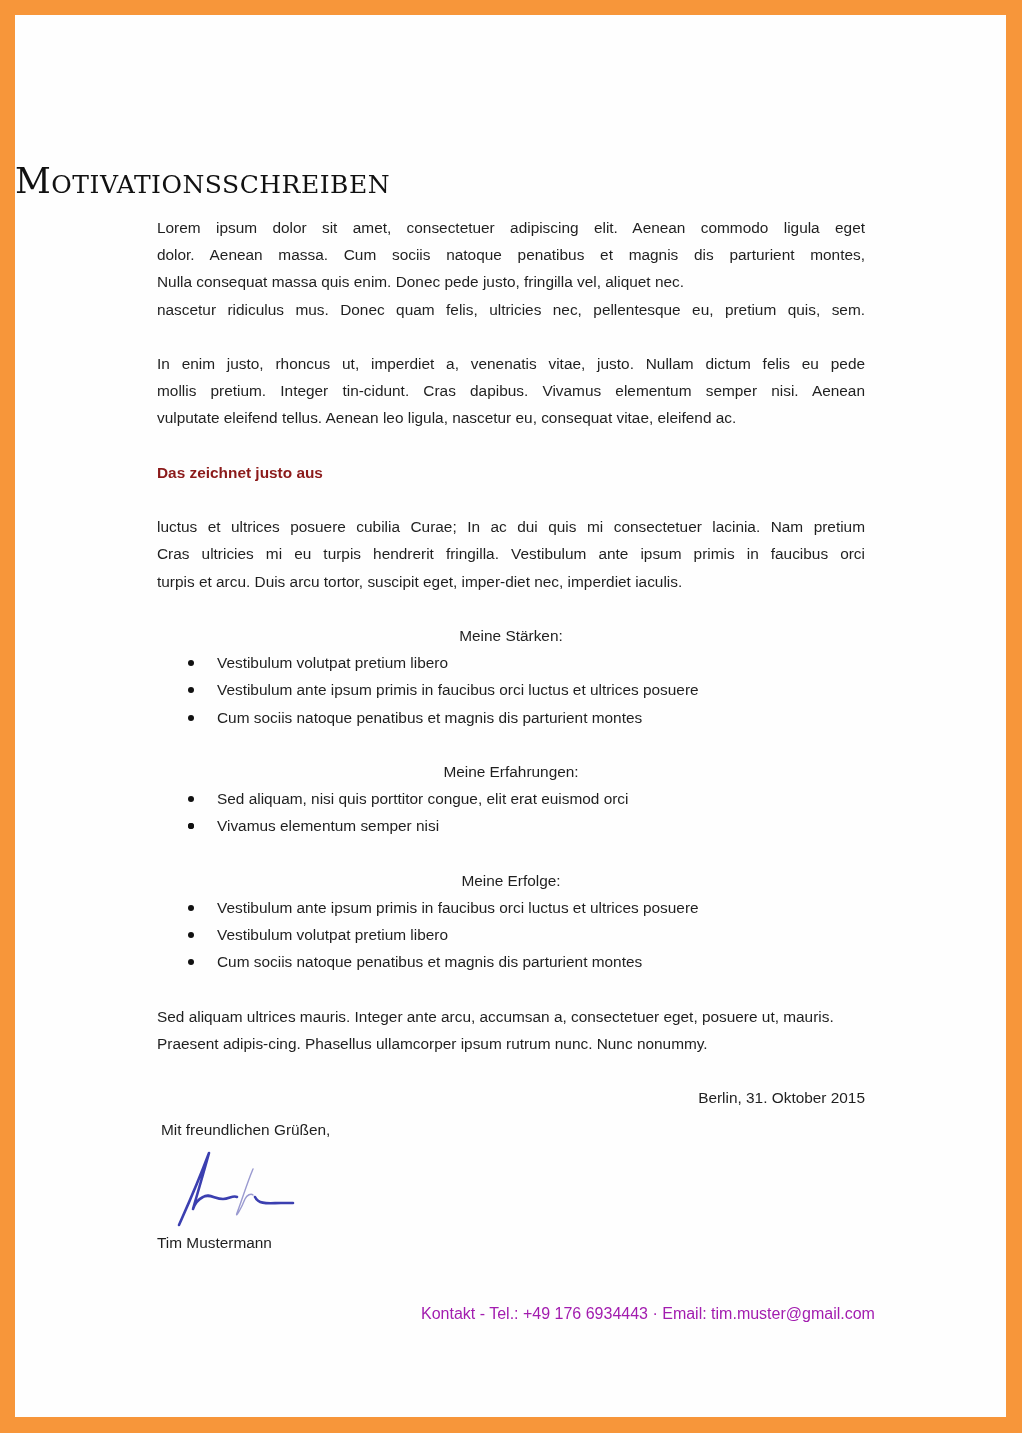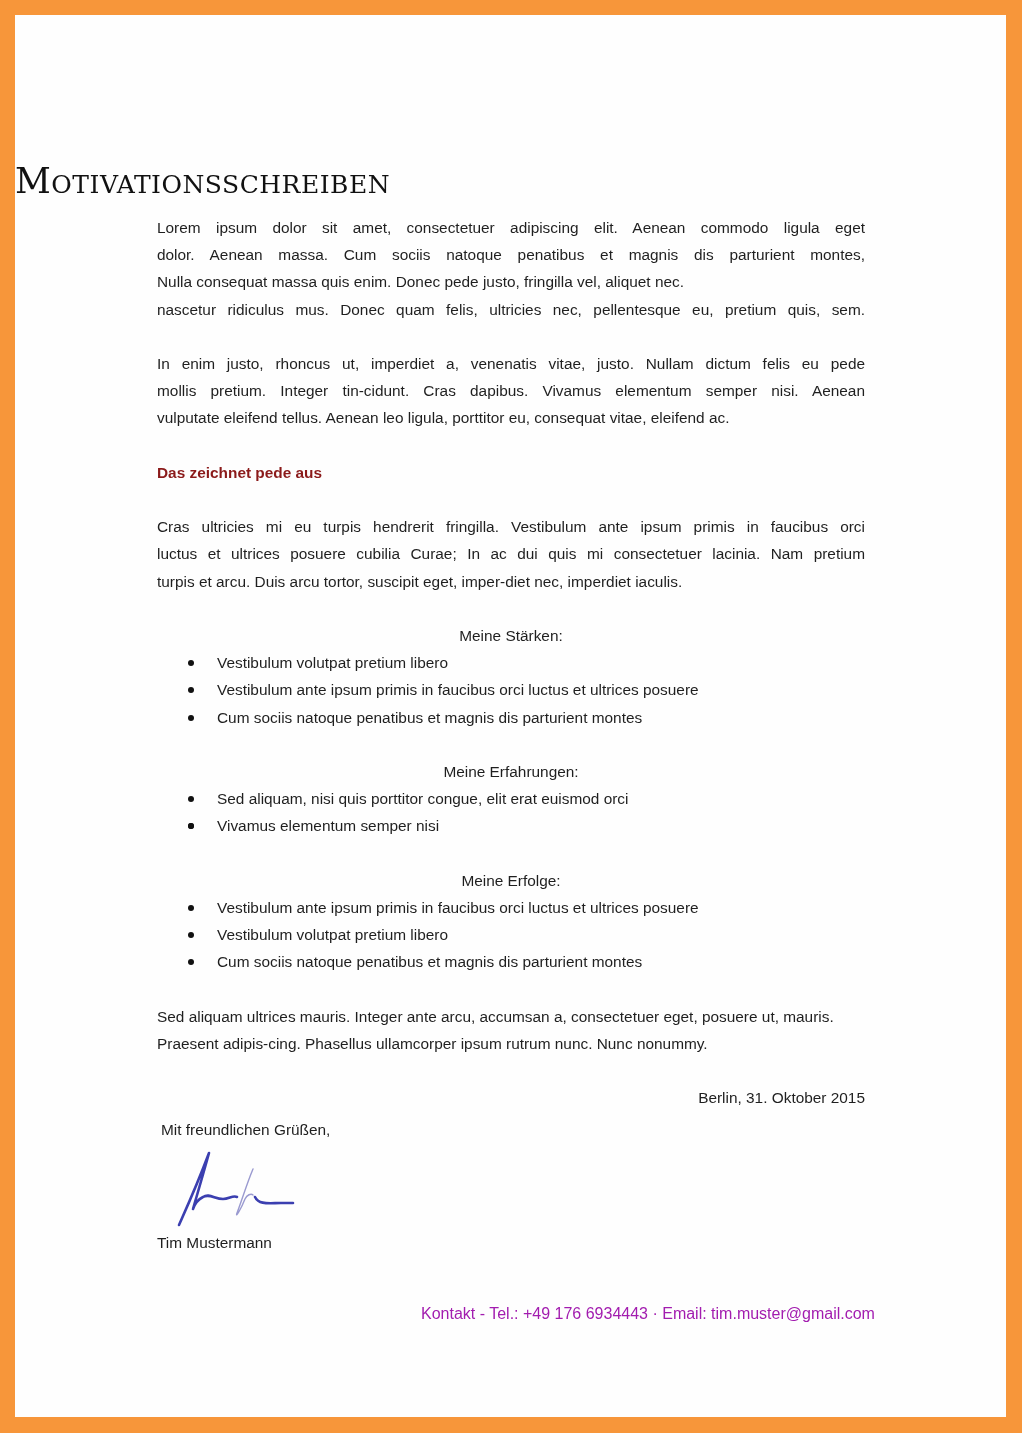--- a/index.html
+++ b/index.html
@@ -91,28 +91,28 @@
     <p class="justify">
       <span class="line">Lorem ipsum dolor sit amet, consectetuer adipiscing elit. Aenean commodo ligula eget</span>
       <span class="line">dolor. Aenean massa. Cum sociis natoque penatibus et magnis dis parturient montes,</span>
       <span class="line last">Nulla consequat massa quis enim. Donec pede justo, fringilla vel, aliquet nec.</span>
       <span class="line">nascetur ridiculus mus. Donec quam felis, ultricies nec, pellentesque eu, pretium quis, sem.</span>
     </p>
 
     <p class="justify">
       <span class="line">In enim justo, rhoncus ut, imperdiet a, venenatis vitae, justo. Nullam dictum felis eu pede</span>
       <span class="line">mollis pretium. Integer tin-cidunt. Cras dapibus. Vivamus elementum semper nisi. Aenean</span>
-      <span class="line last">vulputate eleifend tellus. Aenean leo ligula, porttitor eu, consequat vitae, eleifend ac.</span>
+      <span class="line last">vulputate eleifend tellus. Aenean leo ligula, nascetur eu, consequat vitae, eleifend ac.</span>
     </p>
 
-    <div class="heading">Das zeichnet pede aus</div>
+    <div class="heading">Das zeichnet justo aus</div>
 
     <p class="justify">
+      <span class="line">luctus et ultrices posuere cubilia Curae; In ac dui quis mi consectetuer lacinia. Nam pretium</span>
       <span class="line">Cras ultricies mi eu turpis hendrerit fringilla. Vestibulum ante ipsum primis in faucibus orci</span>
-      <span class="line">luctus et ultrices posuere cubilia Curae; In ac dui quis mi consectetuer lacinia. Nam pretium</span>
       <span class="line last">turpis et arcu. Duis arcu tortor, suscipit eget, imper-diet nec, imperdiet iaculis.</span>
     </p>
 
     <div class="label">Meine Stärken:</div>
     <ul class="bullets">
       <li><span class="dot"></span><span>Vestibulum volutpat pretium libero</span></li>
       <li><span class="dot"></span><span>Vestibulum ante ipsum primis in faucibus orci luctus et ultrices posuere</span></li>
       <li><span class="dot"></span><span>Cum sociis natoque penatibus et magnis dis parturient montes</span></li>
     </ul>
 

